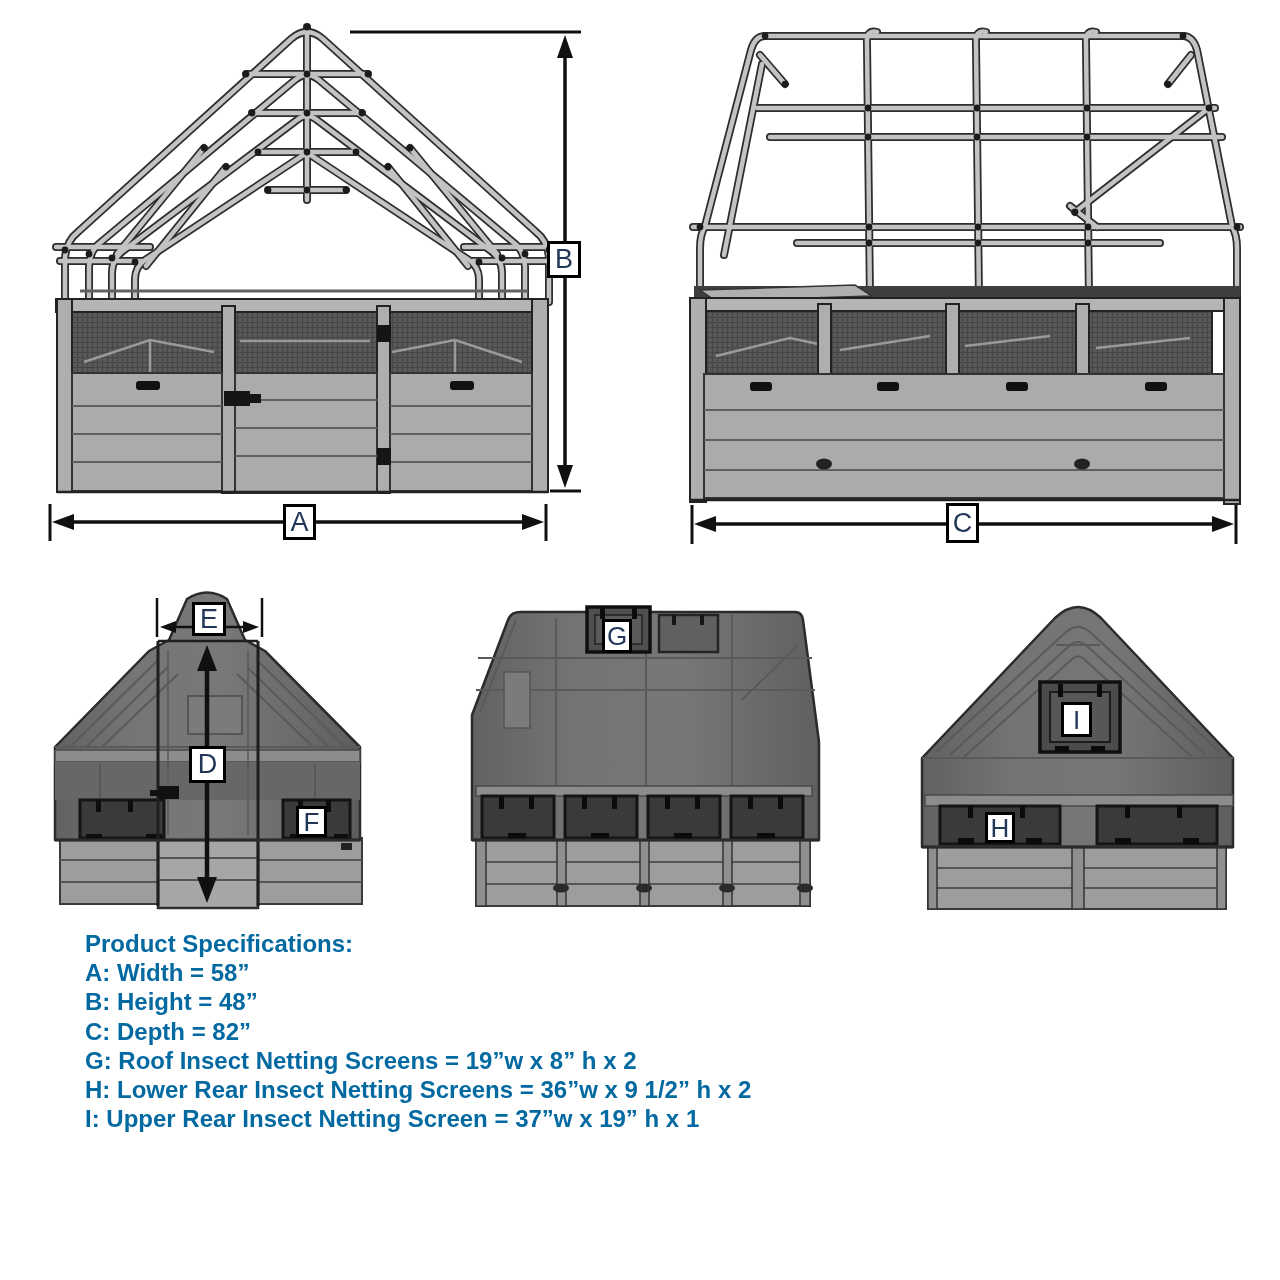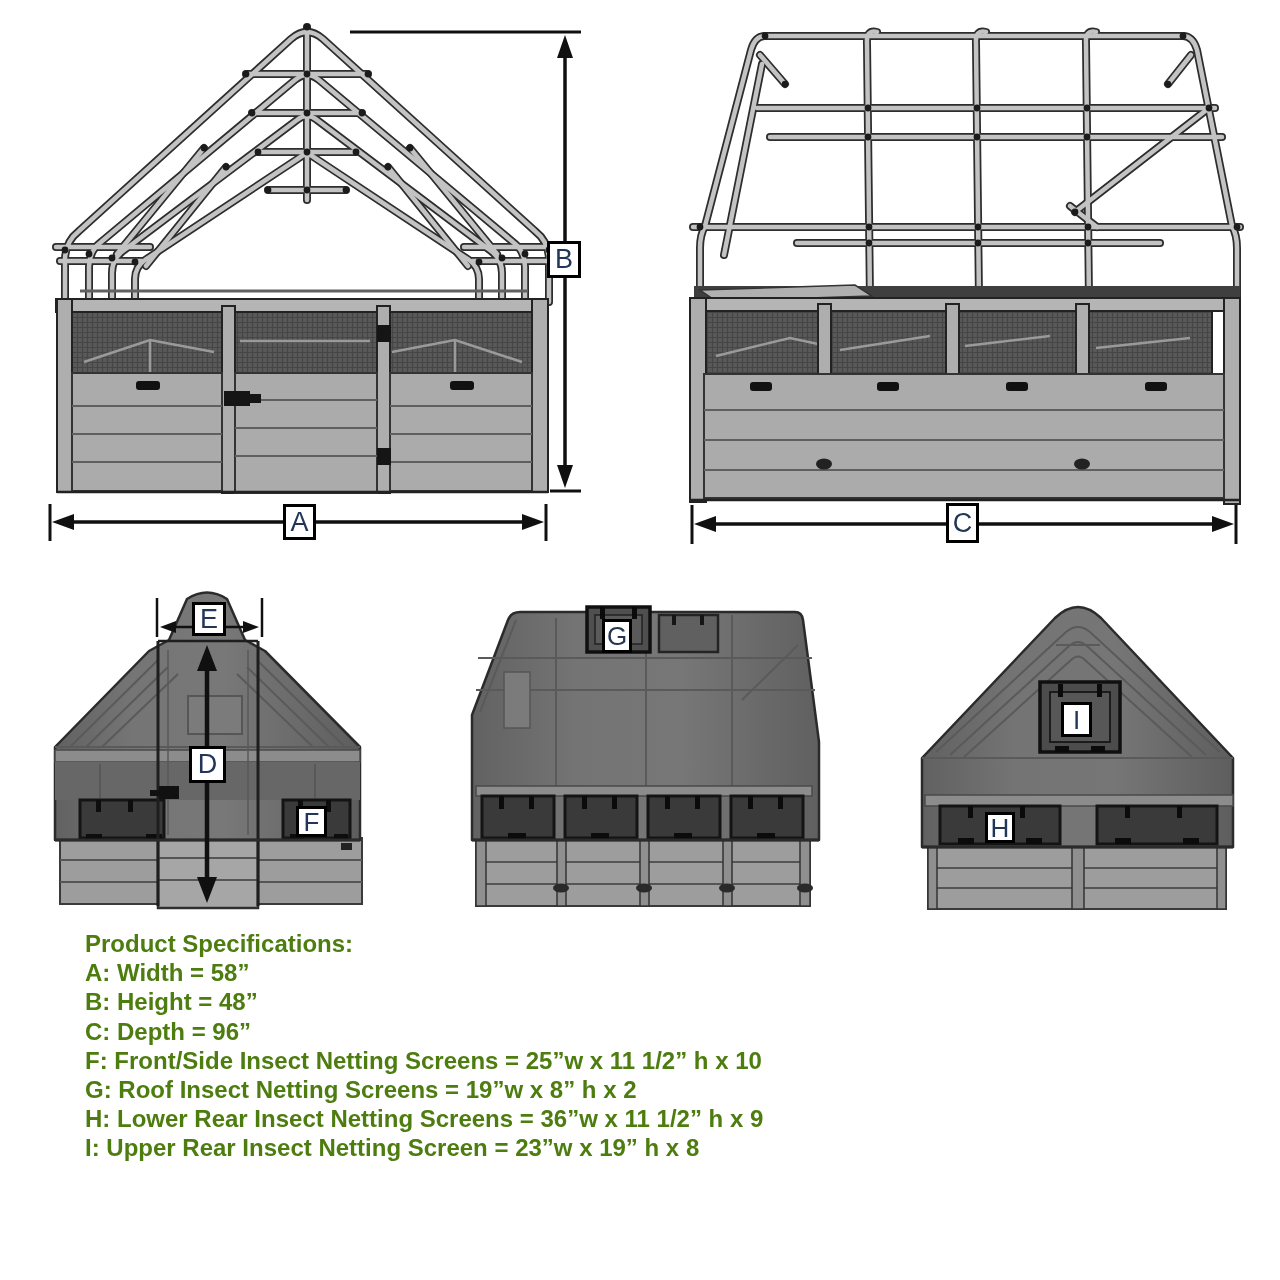--- a/index.html
+++ b/index.html
@@ -4,21 +4,21 @@
 <style>
   html,body{margin:0;padding:0;background:#fff;}
   #canvas{position:relative;width:1280px;height:1280px;background:#ffffff;overflow:hidden;
           font-family:"Liberation Sans",sans-serif;}
   #canvas svg{position:absolute;display:block;}
   .dim-label{position:absolute;box-sizing:border-box;background:#ffffff;border:3px solid #000000;
              display:flex;align-items:center;justify-content:center;
              font-family:"Liberation Sans",sans-serif;font-size:27px;font-weight:400;
              color:#223657;line-height:1;}
   #specs{position:absolute;left:85px;top:929px;font-family:"Liberation Sans",sans-serif;
-         font-size:24px;font-weight:bold;color:#4d7c0f;line-height:29.2px;white-space:nowrap;}
+         font-size:24px;font-weight:bold;color:#0369a1;line-height:29.2px;white-space:nowrap;}
   .spec-line{height:29.2px;}
 </style>
 </head>
 <body>
 
 <div id="canvas">
 
   <svg style="left:40px;top:0;" width="600" height="560" viewBox="40 0 600 560">
     <defs>
       <pattern id="mesh1" width="5" height="5" patternUnits="userSpaceOnUse">
@@ -411,20 +411,19 @@
   <div class="dim-label" style="left:189px;top:746px;width:37px;height:37px;">D</div>
   <div class="dim-label" style="left:296px;top:806px;width:31px;height:31px;font-size:26px;">F</div>
   <div class="dim-label" style="left:602px;top:619px;width:30px;height:34px;font-size:26px;">G</div>
   <div class="dim-label" style="left:1061px;top:702px;width:31px;height:35px;font-size:26px;">I</div>
   <div class="dim-label" style="left:985px;top:812px;width:30px;height:31px;font-size:26px;">H</div>
 
   <div id="specs">
     <div class="spec-line">Product Specifications:</div>
     <div class="spec-line">A: Width = 58”</div>
     <div class="spec-line">B: Height = 48”</div>
-    <div class="spec-line">C: Depth = 96”</div>
-    <div class="spec-line">F: Front/Side Insect Netting Screens = 25”w x 11 1/2” h x 10</div>
+    <div class="spec-line">C: Depth = 82”</div>
     <div class="spec-line">G: Roof Insect Netting Screens = 19”w x 8” h x 2</div>
-    <div class="spec-line">H: Lower Rear Insect Netting Screens = 36”w x 11 1/2” h x 9</div>
-    <div class="spec-line">I: Upper Rear Insect Netting Screen = 23”w x 19” h x 8</div>
+    <div class="spec-line">H: Lower Rear Insect Netting Screens = 36”w x 9 1/2” h x 2</div>
+    <div class="spec-line">I: Upper Rear Insect Netting Screen = 37”w x 19” h x 1</div>
   </div>
 
 </div>
 
 </body></html>

